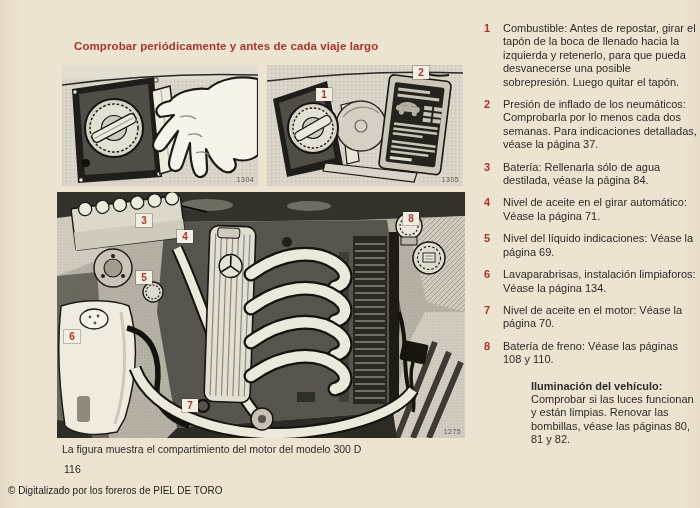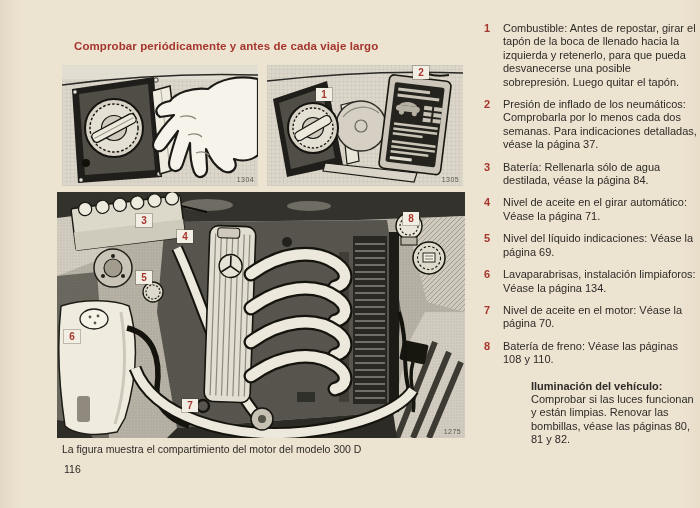--- a/index.html
+++ b/index.html
@@ -230,20 +230,21 @@
     <span class="callout" style="left:120px;top:38px;">4</span>
     <span class="callout" style="left:79px;top:79px;">5</span>
     <span class="callout" style="left:7px;top:138px;">6</span>
     <span class="callout" style="left:125px;top:207px;">7</span>
     <span class="callout" style="left:346px;top:20px;">8</span>
     <span class="figref">1275</span>
   </figure>
 
   <p class="caption">La figura muestra el compartimiento del motor del modelo 300 D</p>
   <p class="pagenum">116</p>
+  <p class="footer">© Digitalizado por los foreros de PIEL DE TORO</p>
 
   <aside class="column">
     <div class="item">
       <span class="item-num">1</span>
       <span class="item-body">
         <span class="item-label">Combustible:</span>
         <span>Antes de repostar, girar el tapón de la boca de llenado hacia la izquierda y retenerlo, para que pueda desvanecerse una posible sobrepresión. Luego quitar el tapón.</span>
       </span>
     </div>
     <div class="item">

